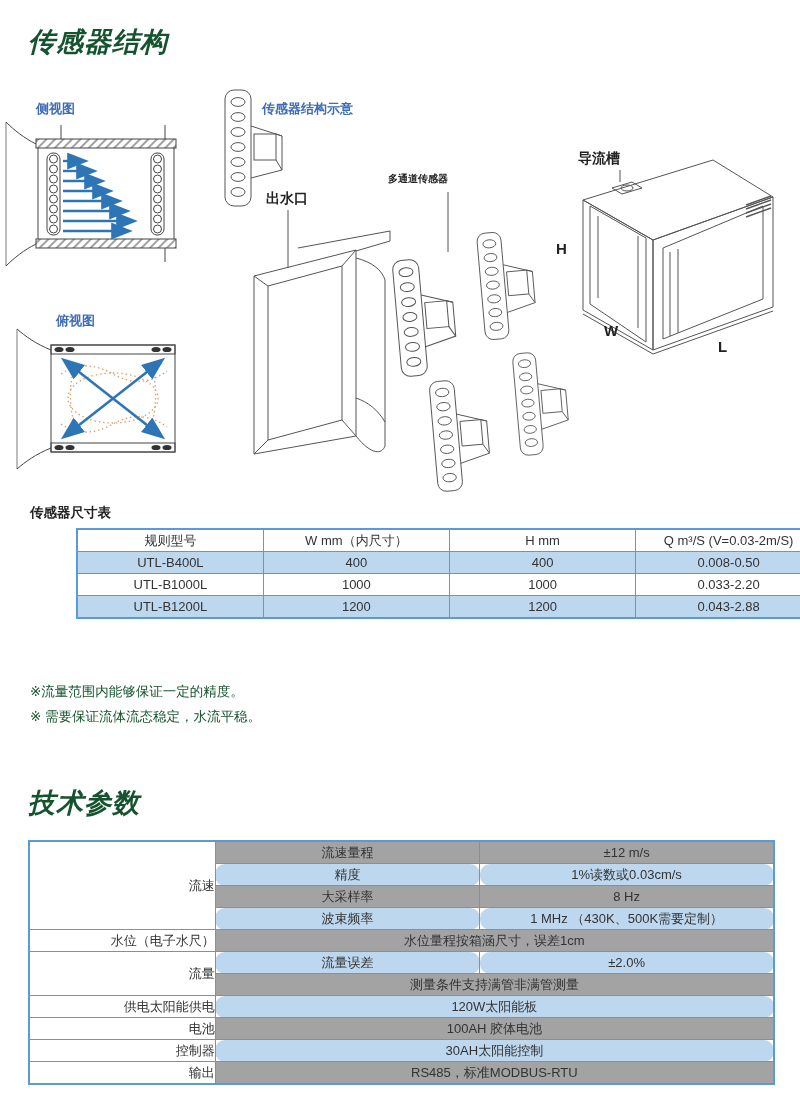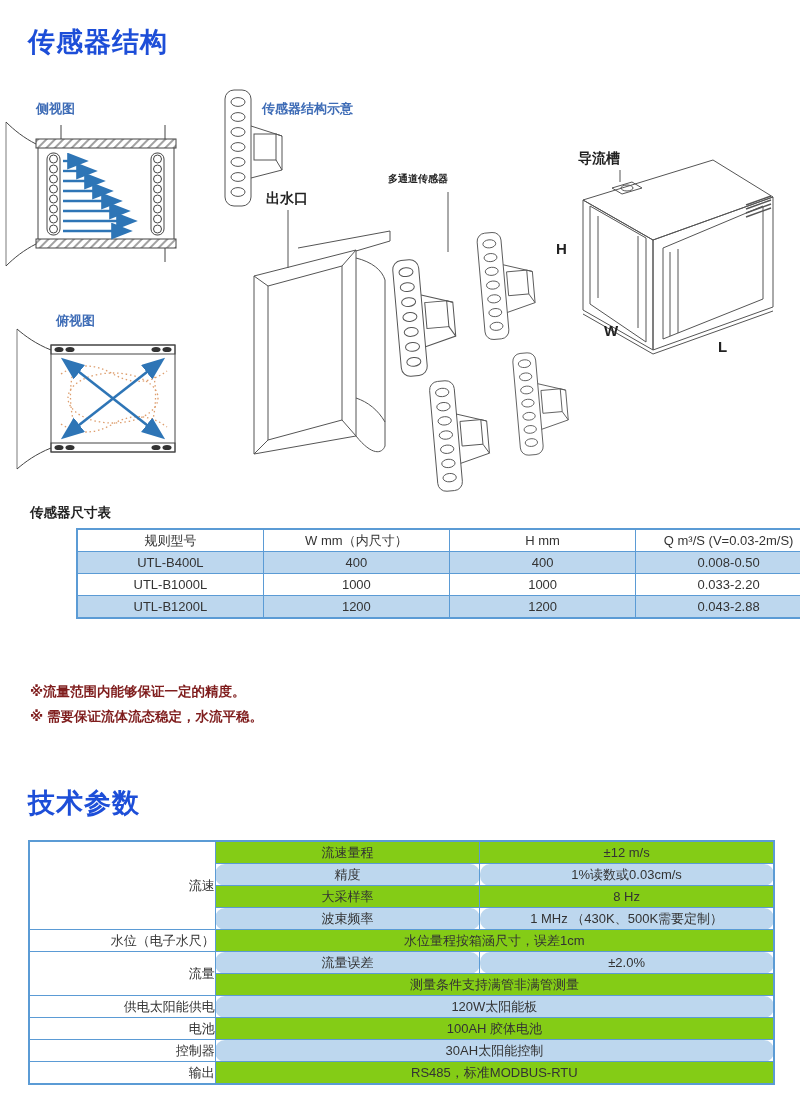--- a/index.html
+++ b/index.html
@@ -1,29 +1,29 @@
 <!DOCTYPE html>
 <html><head>
 <meta charset="utf-8">
 <style>
   html,body{margin:0;padding:0;background:#fff;}
   .page{position:relative;width:800px;height:1102px;background:#ffffff;overflow:hidden;
         font-family:"Liberation Sans","DejaVu Sans",sans-serif;color:#3a3a3a;}
-  .sec-title{position:absolute;left:28px;font-size:27px;font-weight:bold;color:#1d4ed8;letter-spacing:1px;}
+  .sec-title{position:absolute;left:28px;font-size:27px;font-weight:bold;color:#14532d;letter-spacing:1px;font-style:italic;}
   .diag-label{position:absolute;font-size:13px;font-weight:bold;color:#3e6cb6;}
   .dim-label{position:absolute;font-size:15px;font-weight:bold;color:#222;}
   .tbl-title{position:absolute;left:30px;font-size:13.5px;font-weight:bold;color:#222;}
-  .note{position:absolute;left:30px;font-size:13.5px;font-weight:bold;color:#7f1d1d;}
+  .note{position:absolute;left:30px;font-size:13.5px;font-weight:normal;color:#14532d;}
   table{border-collapse:collapse;table-layout:fixed;}
   .dtable{position:absolute;left:28px;top:528px;width:747px;border:2px solid #5b9bd5;margin-left:48px;}
   .dtable td{border:1px solid #5b9bd5;height:21px;text-align:center;font-size:13px;color:#333;padding:0;}
   .dtable tr.head td{background:#fff;font-weight:500;}
   .dtable tr.alt td{background:#bdd7ee;}
   .ttable{position:absolute;left:28px;top:840px;width:747px;border:2px solid #5b9bd5;}
-  .ttable td{border:1px solid #5b9bd5;height:21px;text-align:center;font-size:13px;color:#333;padding:0;background:#84cc16;}
+  .ttable td{border:1px solid #5b9bd5;height:21px;text-align:center;font-size:13px;color:#333;padding:0;background:#a3a3a3;}
   .ttable td.alt{background:#bdd7ee;border-radius:10px;}
   .ttable td.lbl{background:#fff;text-align:right;}
   svg{position:absolute;overflow:visible;}
   .diagram{position:absolute;}
 </style>
 </head>
 <body>
 
 <div class="page">
 

